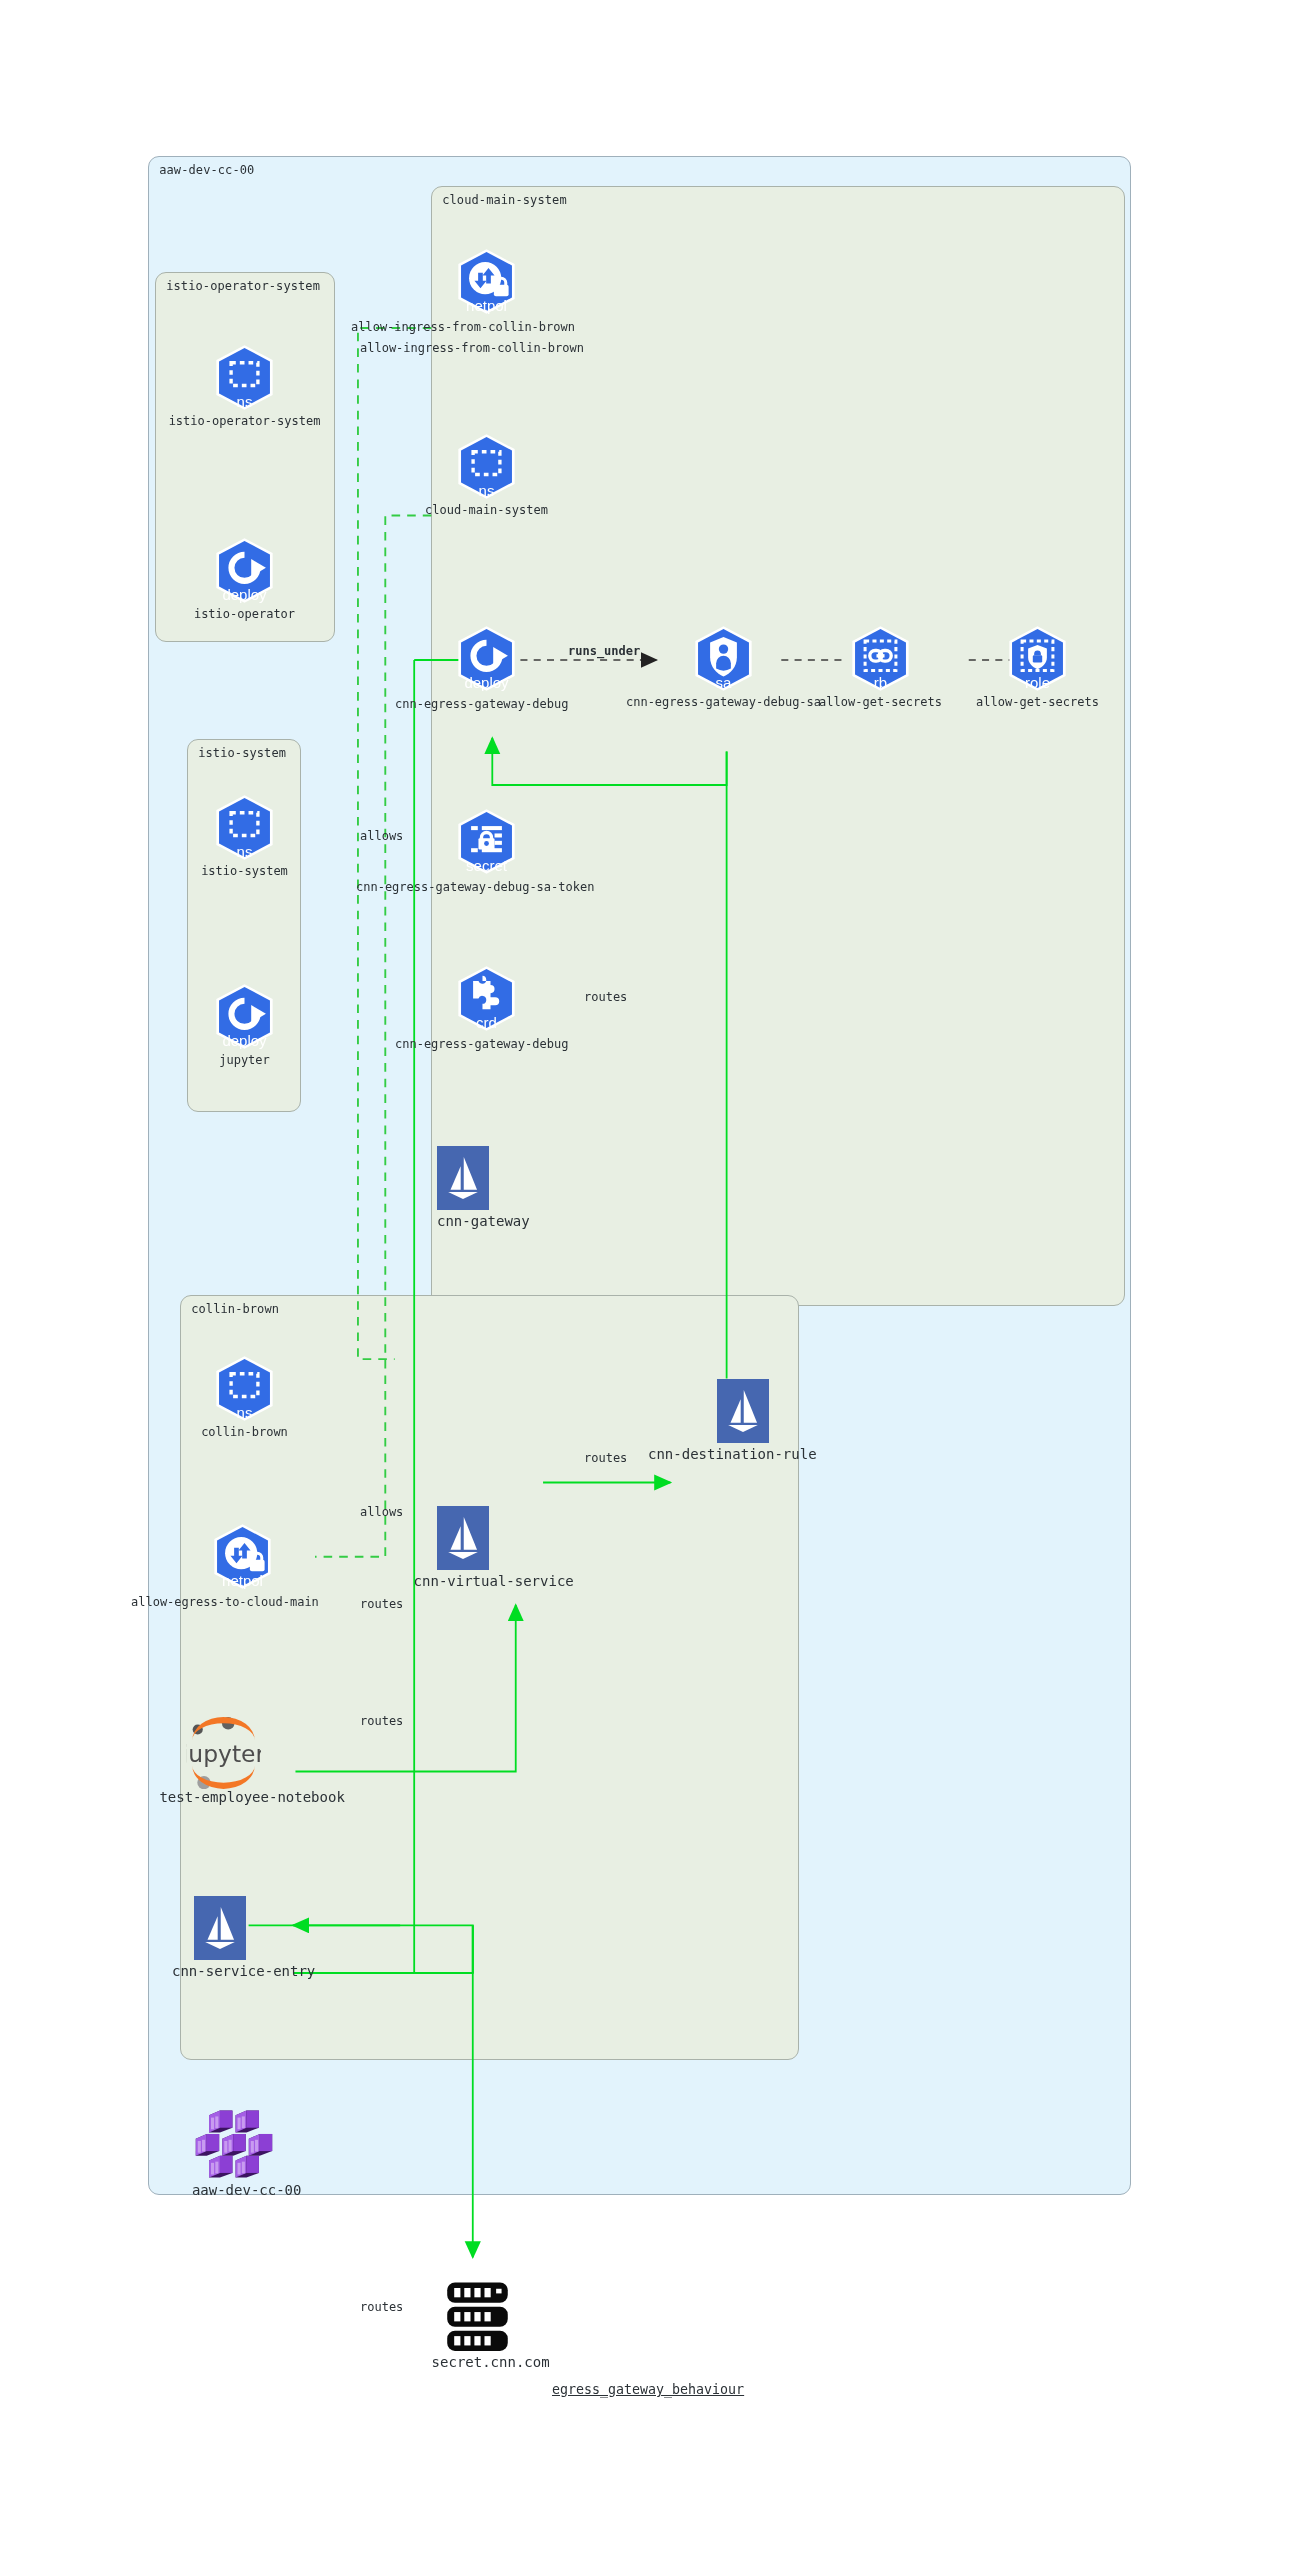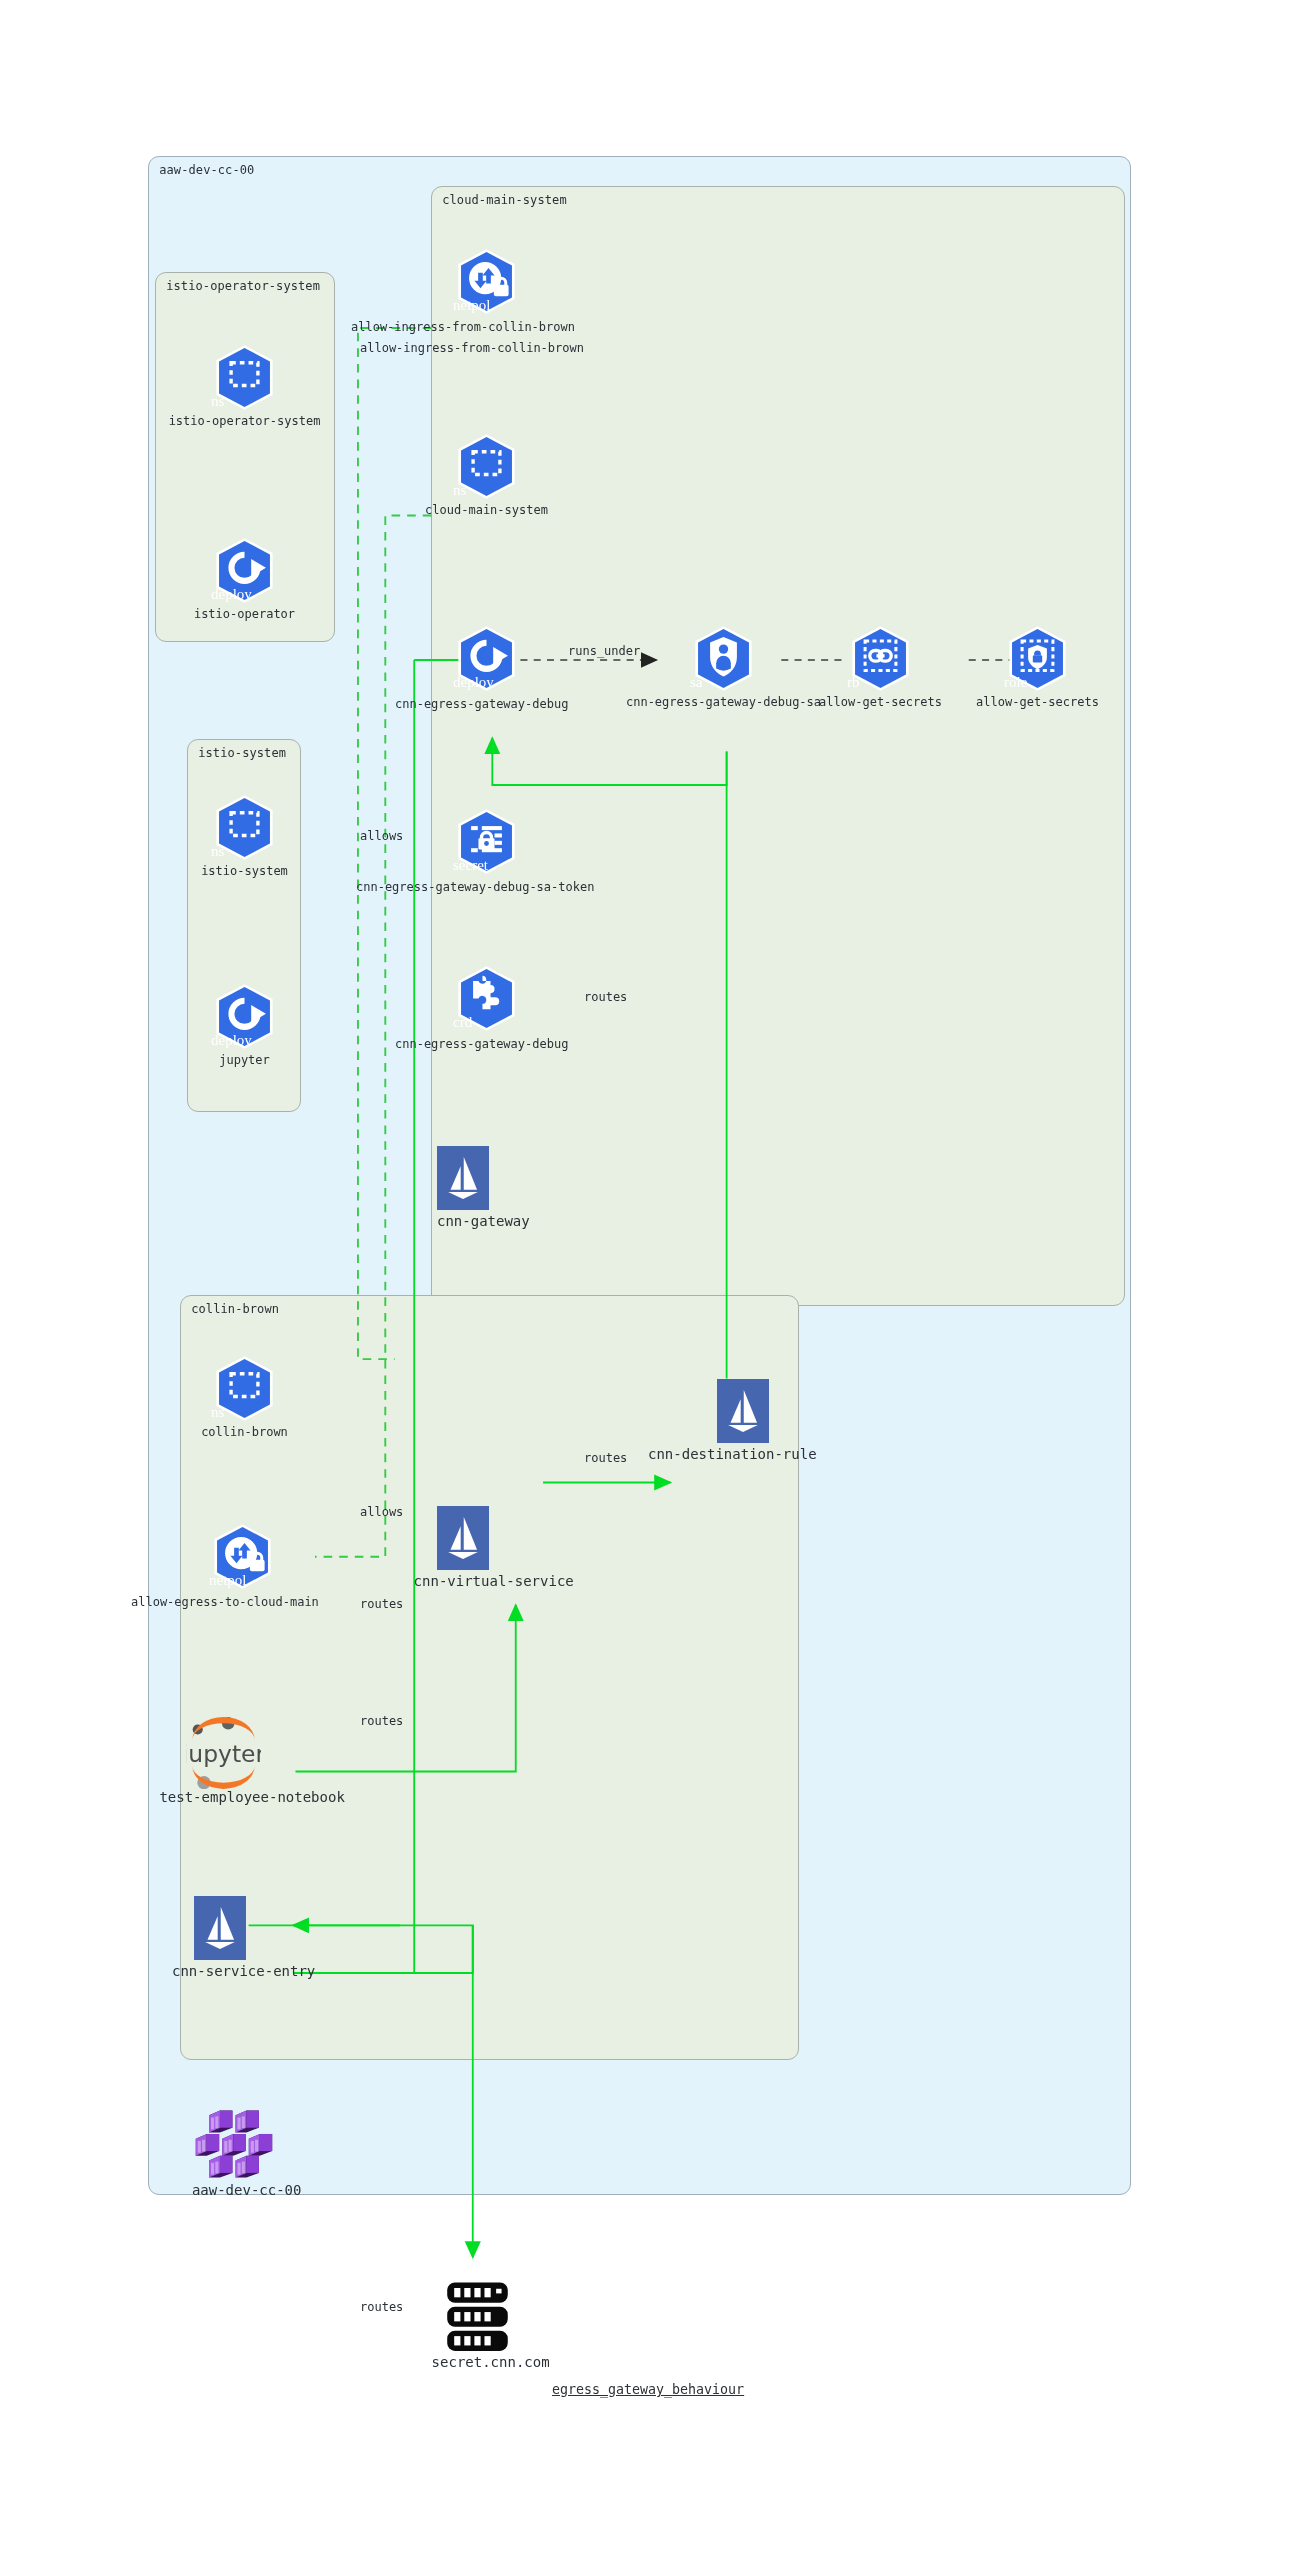--- a/index.html
+++ b/index.html
@@ -12,23 +12,23 @@
   .grp{position:absolute;border:1.2px solid #9aa5ad;border-radius:11px;box-sizing:border-box;}
   .grp.cluster{background:#e2f3fc;border-color:#9fb0bb;}
   .grp.ns{background:#e8efe3;border-color:#a9b2aa;}
   .grp > .grp-title{position:absolute;left:10.2px;top:5.5px;font-size:12px;color:#2b3136;
         white-space:nowrap;letter-spacing:0.1px;}
 
   
   .node{position:absolute;}
   .hept{position:relative;width:67px;height:67px;}
   .hept svg{display:block;width:67px;height:67px;}
-  .hept .kind{position:absolute;left:0;right:0;bottom:2.3px;text-align:left;
+  .hept .kind{position:absolute;left:0;right:0;bottom:2.3px;text-align:center;
       color:#ffffff;font-size:15px;line-height:15px;
-      font-family:Liberation Serif, serif;}
+      font-family:Liberation Sans, sans-serif;}
   .cap{position:absolute;top:70px;left:50%;transform:translateX(-50%);
       white-space:nowrap;font-size:12px;color:#2b3136;}
   .cap.l{left:0;transform:none;}
 
   
   .istio{position:relative;width:52px;height:64px;background:#4667b0;}
   .istio svg{display:block;width:52px;height:64px;}
   .istio-cap{position:absolute;top:67px;left:0;white-space:nowrap;font-size:14px;color:#2b3136;}
 
   
@@ -457,21 +457,21 @@
           <rect x="30" y="71" width="8" height="12"></rect>
           <rect x="43" y="71" width="8" height="12"></rect>
           <rect x="56" y="71" width="8" height="12"></rect>
         </g>
       </svg>
     </div>
     <div class="istio-cap" style="left:-9.4px;top:73px;">secret.cnn.com</div>
   </div>
 
   <div class="elabel" style="left:360px;top:341px;">allow-ingress-from-collin-brown</div>
-  <div class="elabel" style="left:568px;top:644px;">runs_under</div>
+  <div class="elabel" style="left:568px;top:644px;font-weight:bold;">runs_under</div>
   <div class="elabel" style="left:360px;top:829px;">allows</div>
   <div class="elabel" style="left:584px;top:990px;">routes</div>
   <div class="elabel" style="left:360px;top:1505px;">allows</div>
   <div class="elabel" style="left:584px;top:1451px;">routes</div>
   <div class="elabel" style="left:360px;top:1597px;">routes</div>
   <div class="elabel" style="left:360px;top:1714px;">routes</div>
   <div class="elabel" style="left:360px;top:2300px;">routes</div>
 
   <div id="diagram-title" style="left:552px;top:2382px;text-decoration:underline;">egress_gateway_behaviour</div>
 

